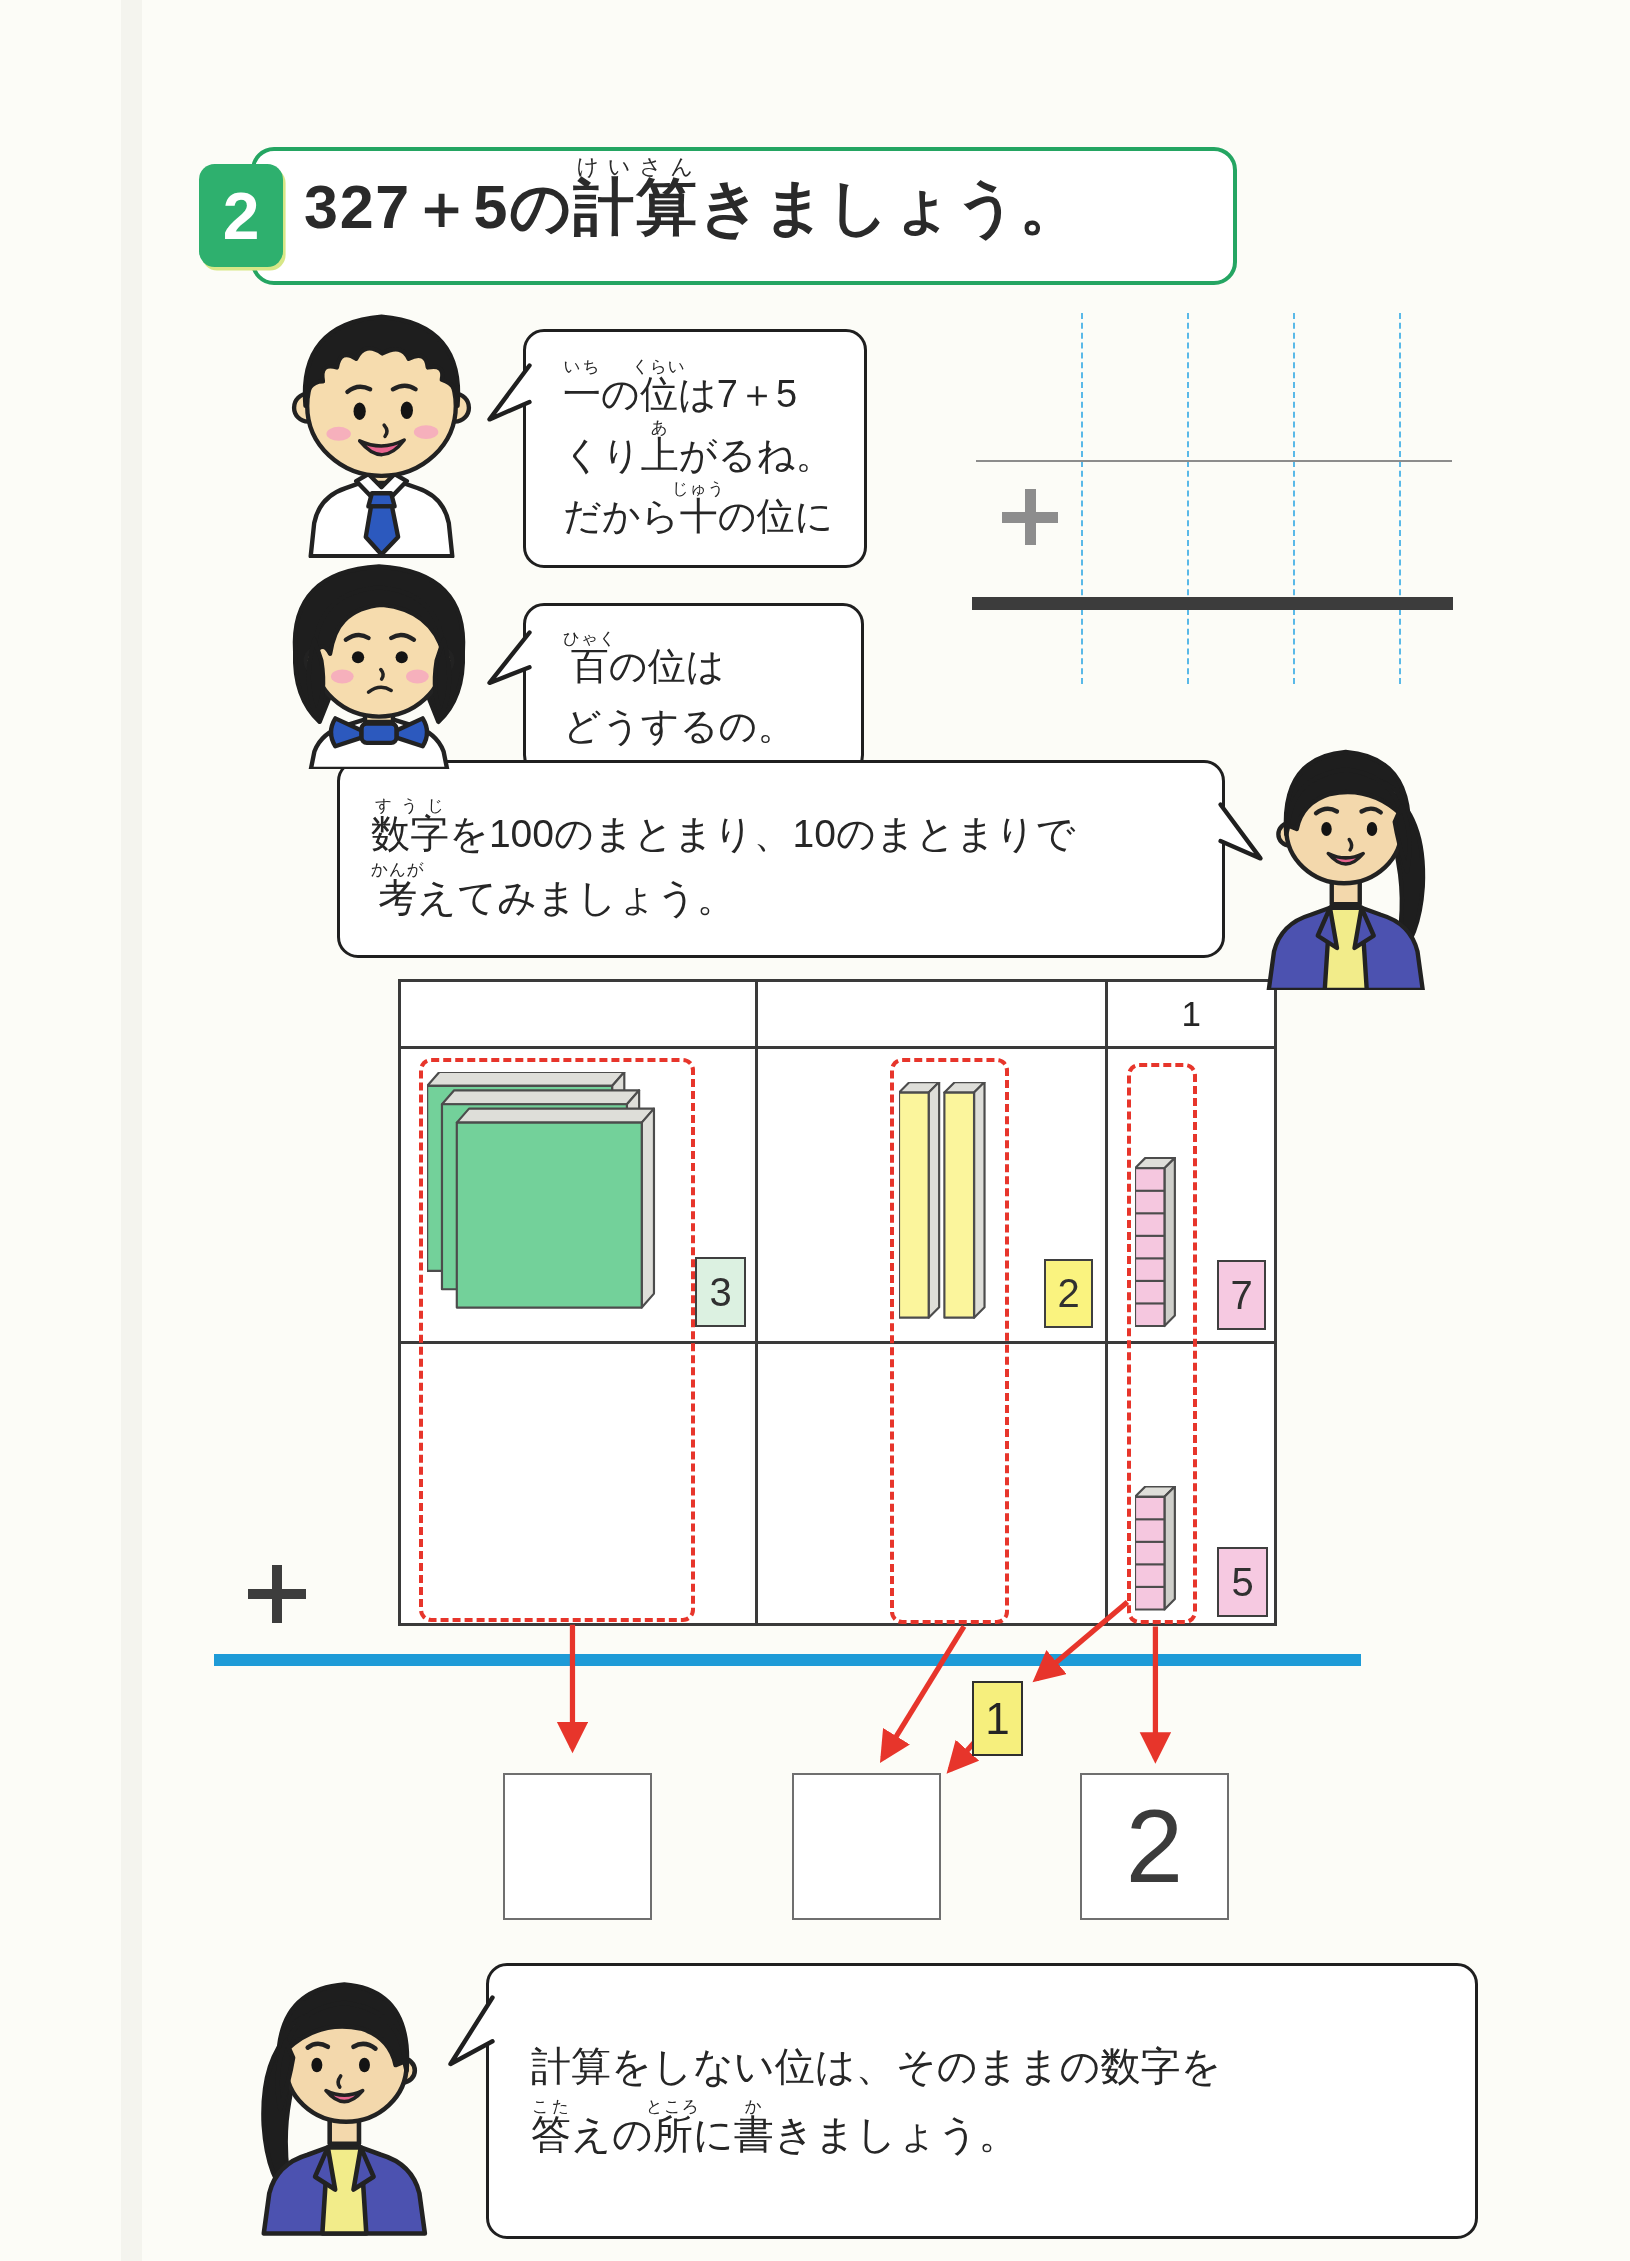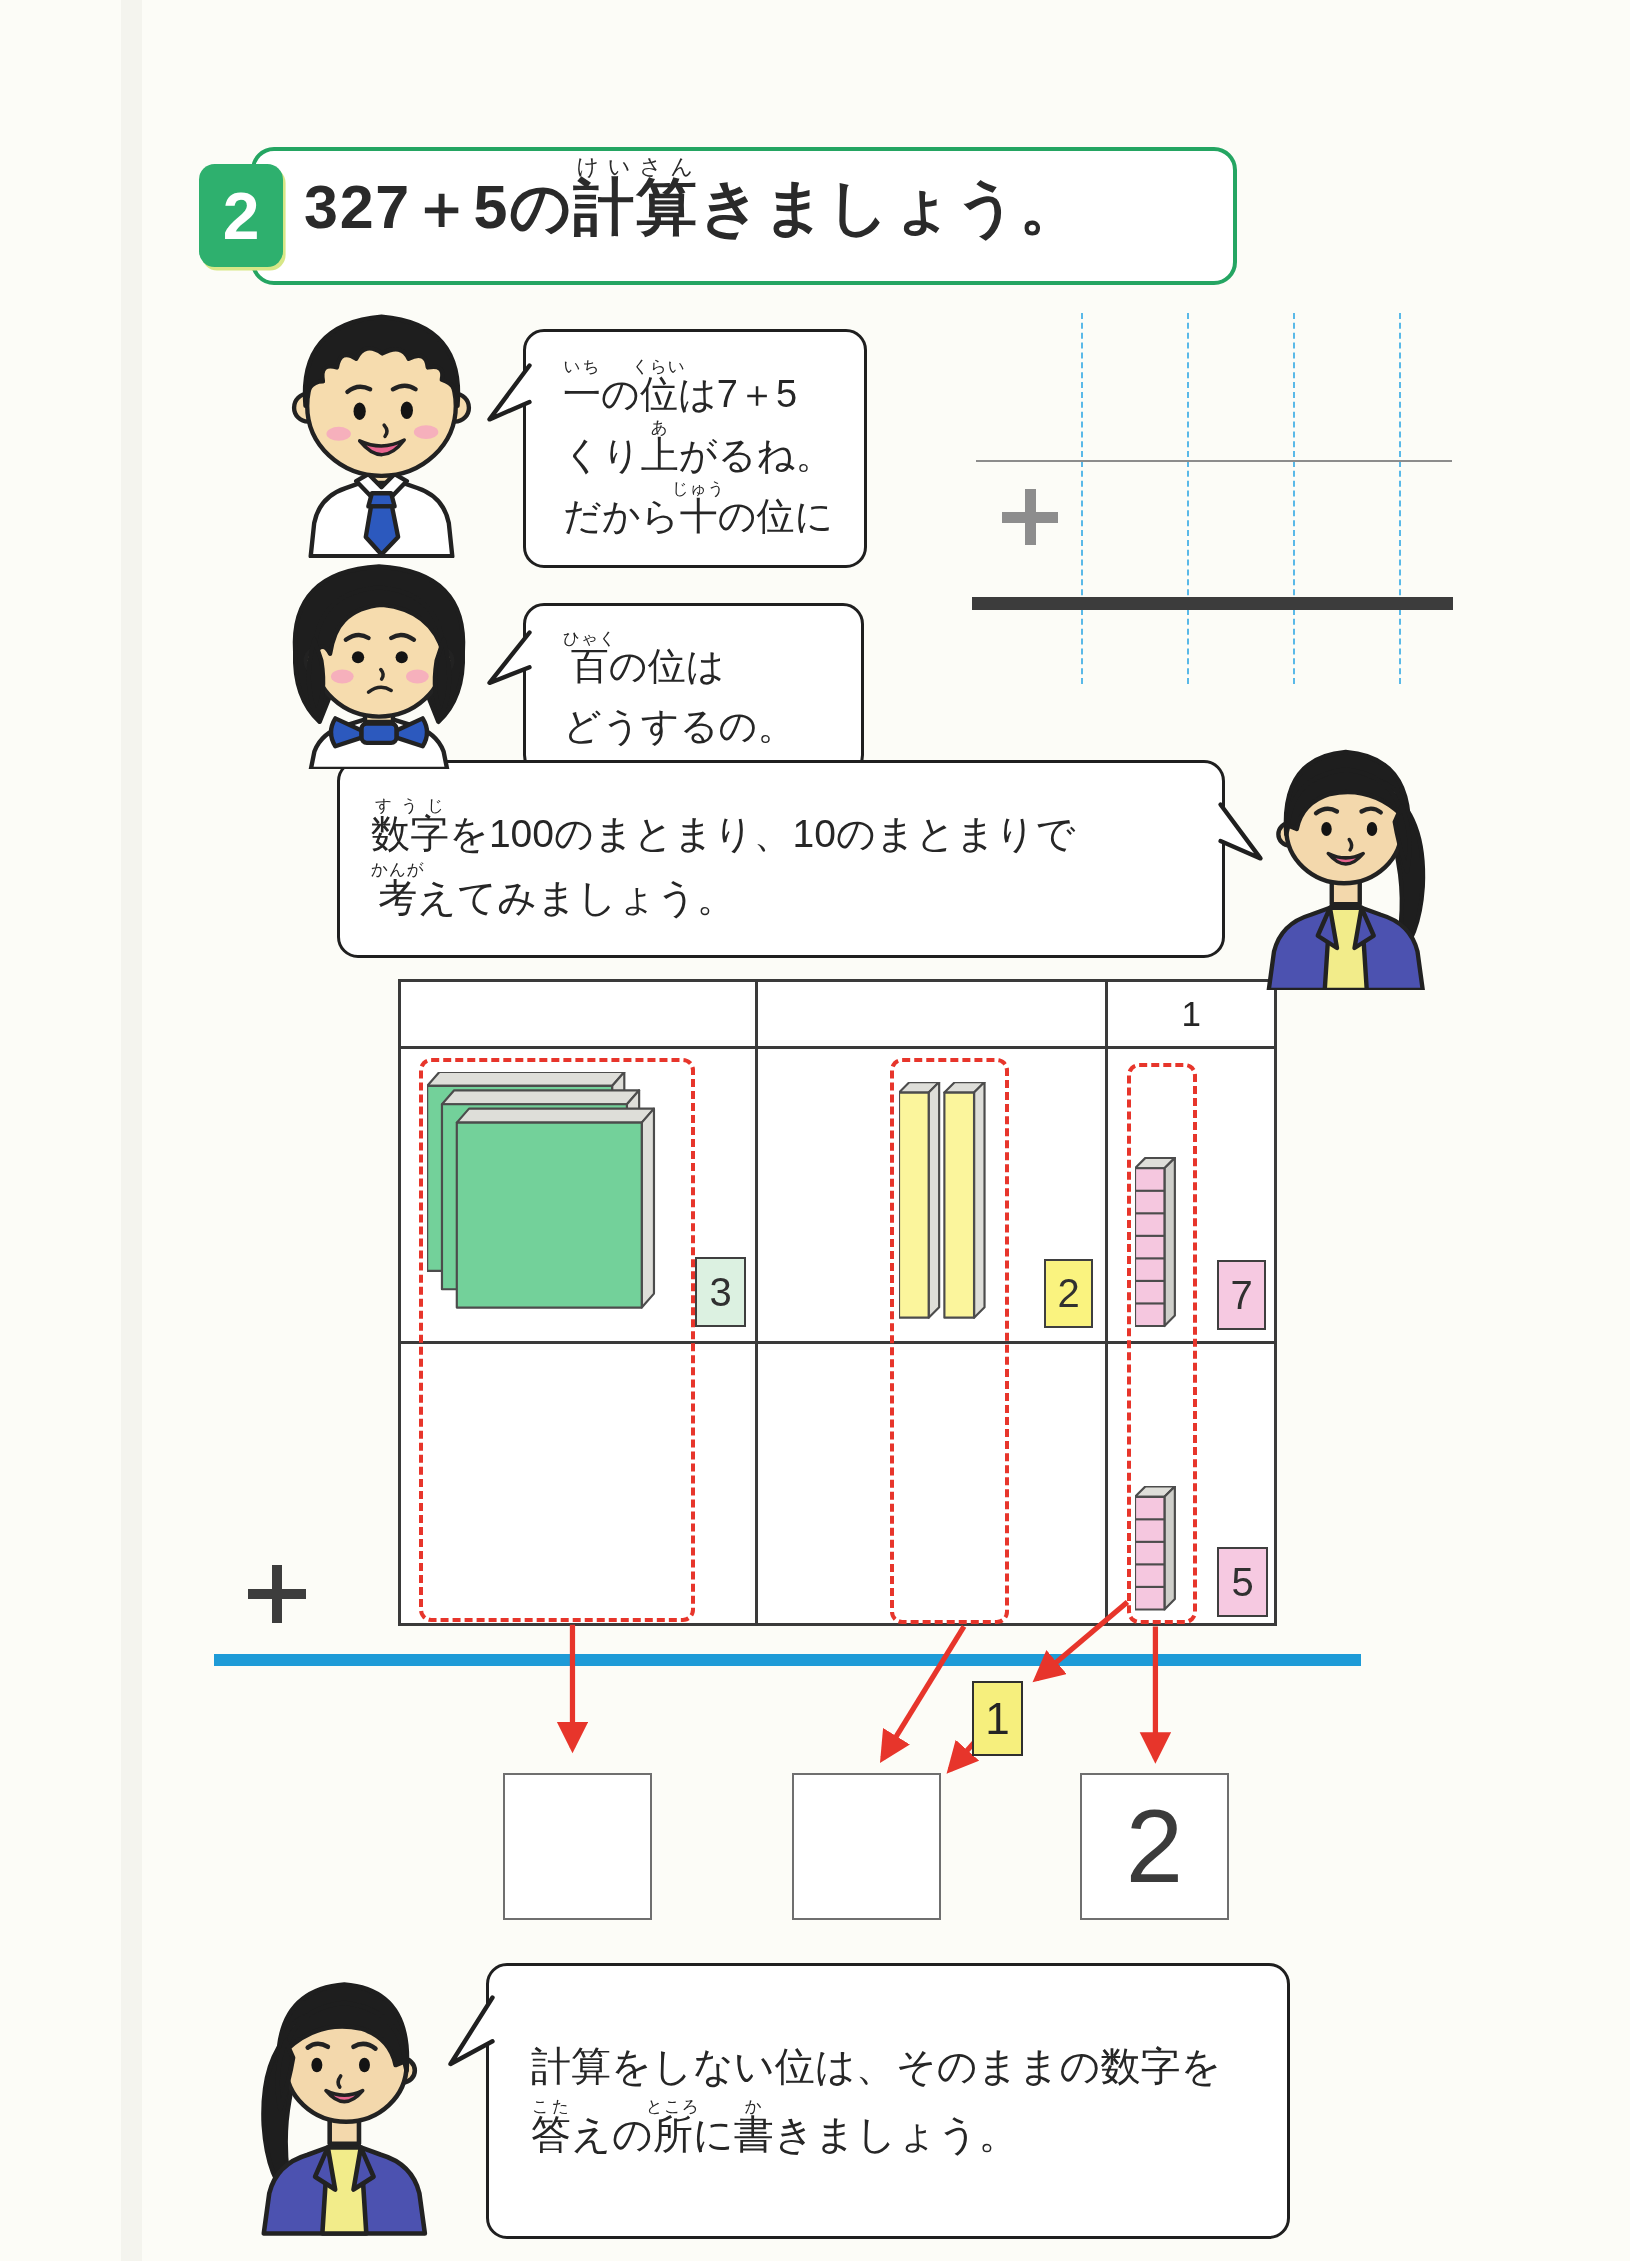--- a/index.html
+++ b/index.html
@@ -21,21 +21,21 @@
           justify-content:center;padding:10.5px 21px 12.2px 37px;}
   .bubble p{margin:0;line-height:1.12;white-space:nowrap;}
   .bubble rt{font-size:16.6px;letter-spacing:0.9px;}
   .bubble .tail{position:absolute;overflow:visible;}
   .b-boy{left:523px;top:329px;width:344px;height:239px;gap:3.5px;}
   .b-boy p{font-size:38px;}
   .b-girl{left:523px;top:603px;width:341px;height:173px;gap:18px;}
   .b-girl p{font-size:38px;}
   .b-teacher{left:337px;top:760px;width:888px;height:198px;gap:5.2px;padding-left:31px;}
   .b-teacher p{font-size:39px;}
-  .b-teacher2{left:486px;top:1963px;width:804px;height:276px;gap:8.7px;padding-left:42px;}
+  .b-teacher2{left:486px;top:1963px;width:992px;height:276px;gap:8.7px;padding-left:42px;}
   .b-teacher2 p{font-size:40px;}
 
   
   .calc-grid{left:972px;top:313px;width:482px;height:371px;}
   .vguide{position:absolute;top:0;bottom:0;width:0;border-left:2.6px dashed #5AB9E8;}
   .top-rule{position:absolute;left:3.5px;top:147px;width:476px;height:1.7px;background:#8c8c8c;}
   .sum-rule{position:absolute;left:0;top:284px;width:481px;height:13px;background:#3c3c3c;}
   .plus-shape{position:absolute;}
   .plus-shape i{position:absolute;background:#8d8d8d;}
   .plus-shape i.h{left:0;top:23px;width:56px;height:10.5px;}

